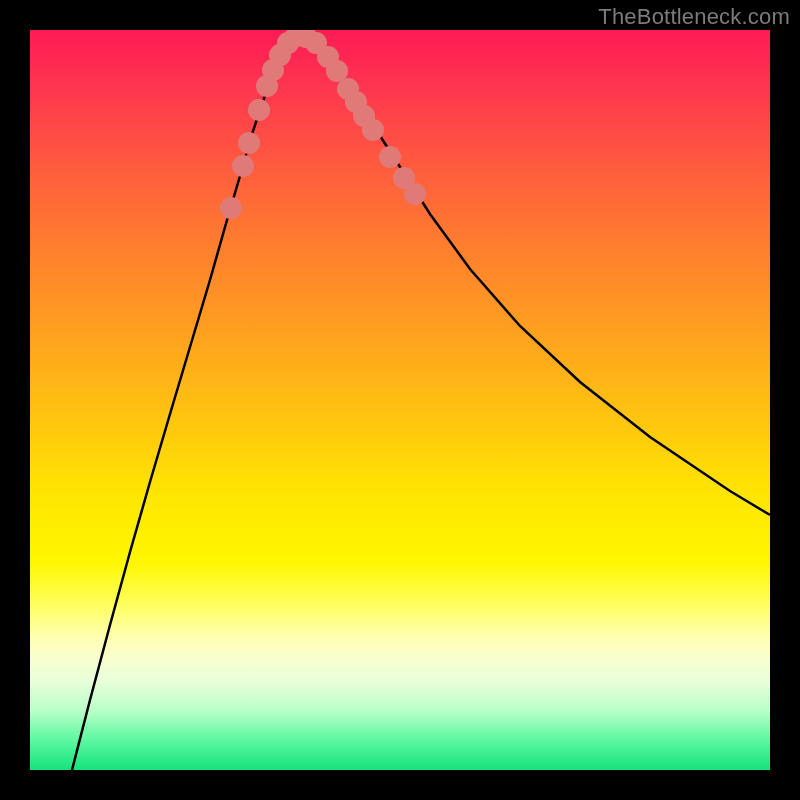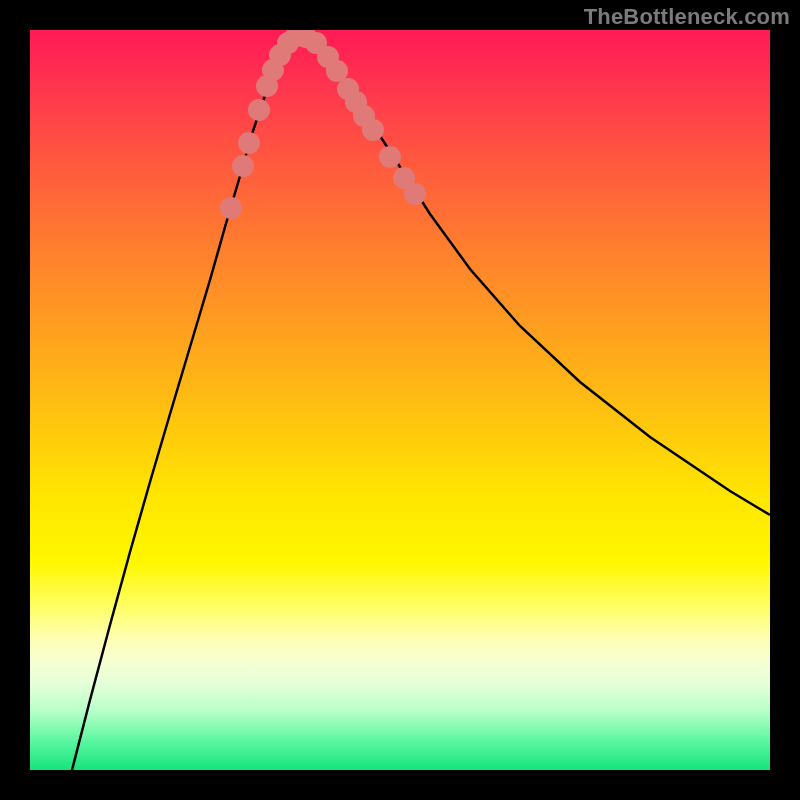--- a/index.html
+++ b/index.html
@@ -42,21 +42,21 @@
       #5cf7a0 96%,
       #16e37d 100%
     );
   }
   .watermark {
     position: absolute;
     top: 4px;
     right: 10px;
     color: #7b7b7b;
     font-size: 22px;
-    font-weight: 700;
+    font-weight: 400;
     letter-spacing: 0.2px;
     pointer-events: none;
     margin-left: 36px;
   }
   svg {
     position: absolute;
     left: 0;
     top: 0;
   }
 </style>

